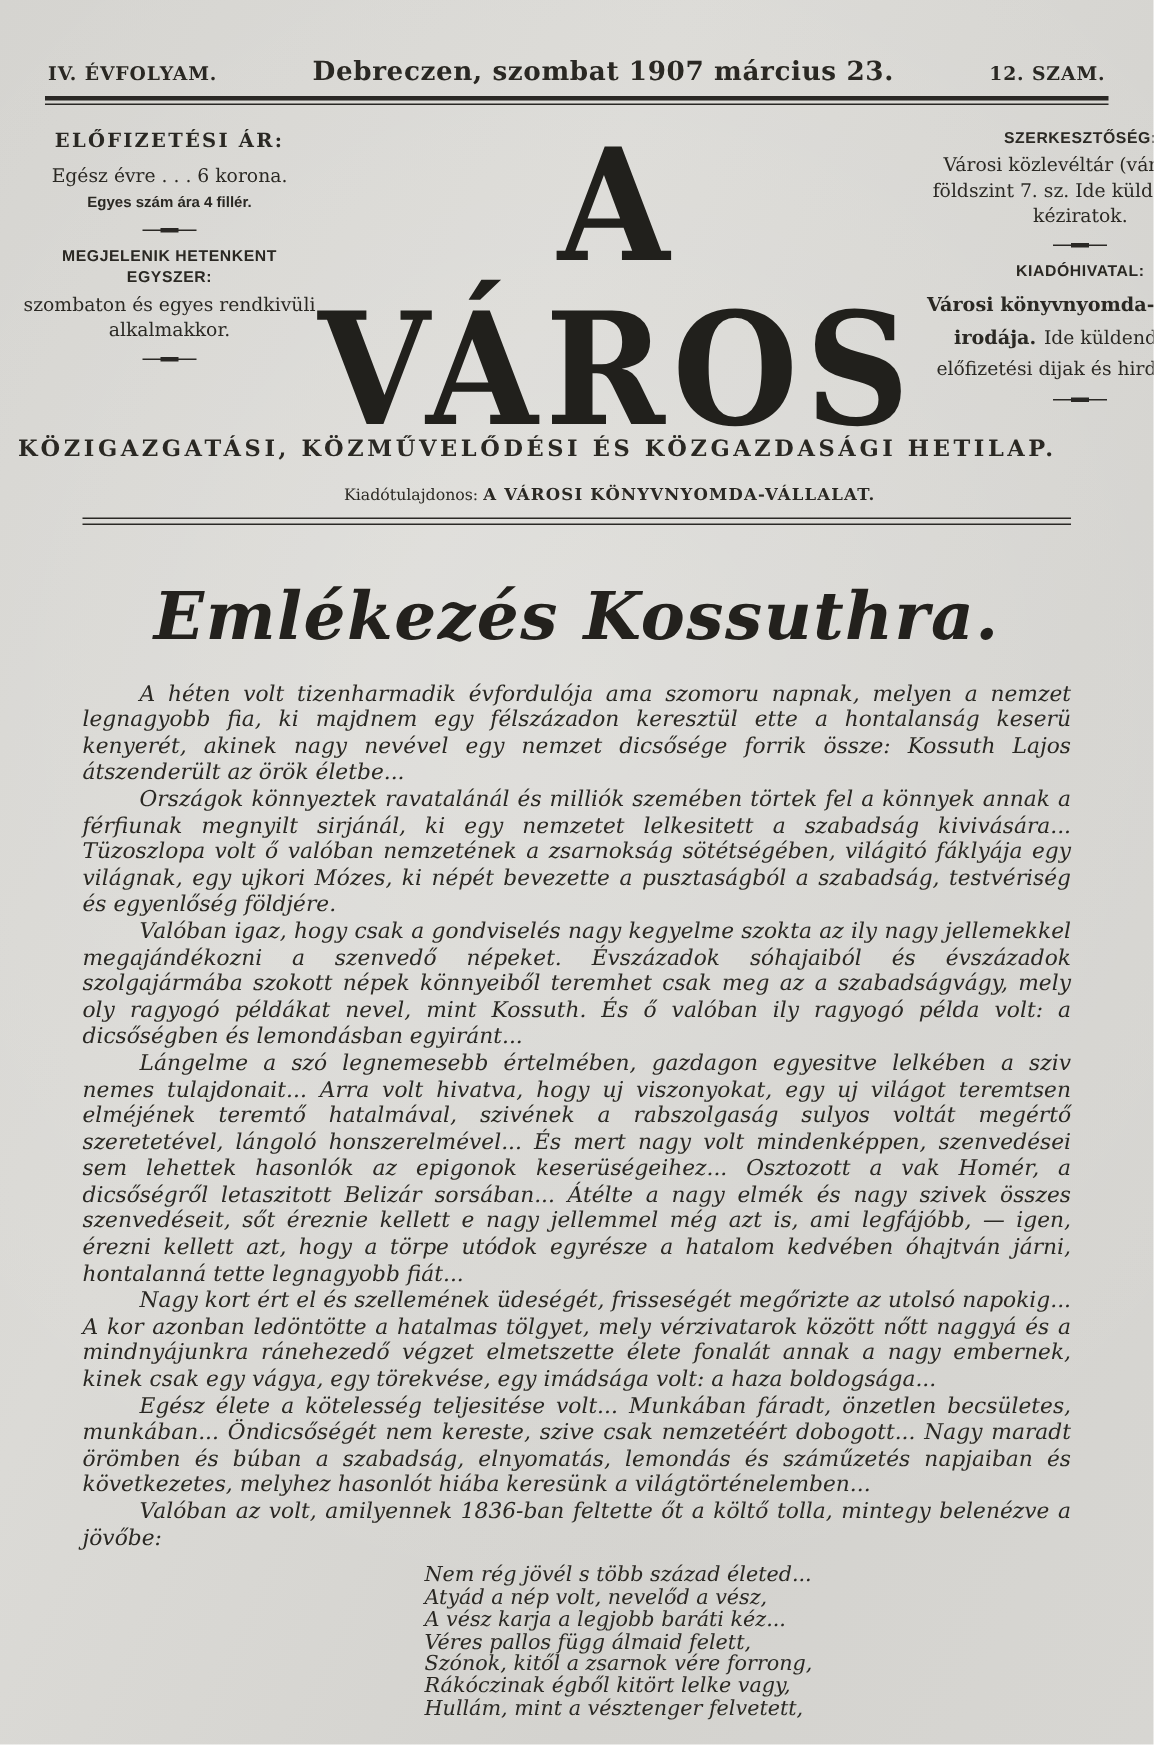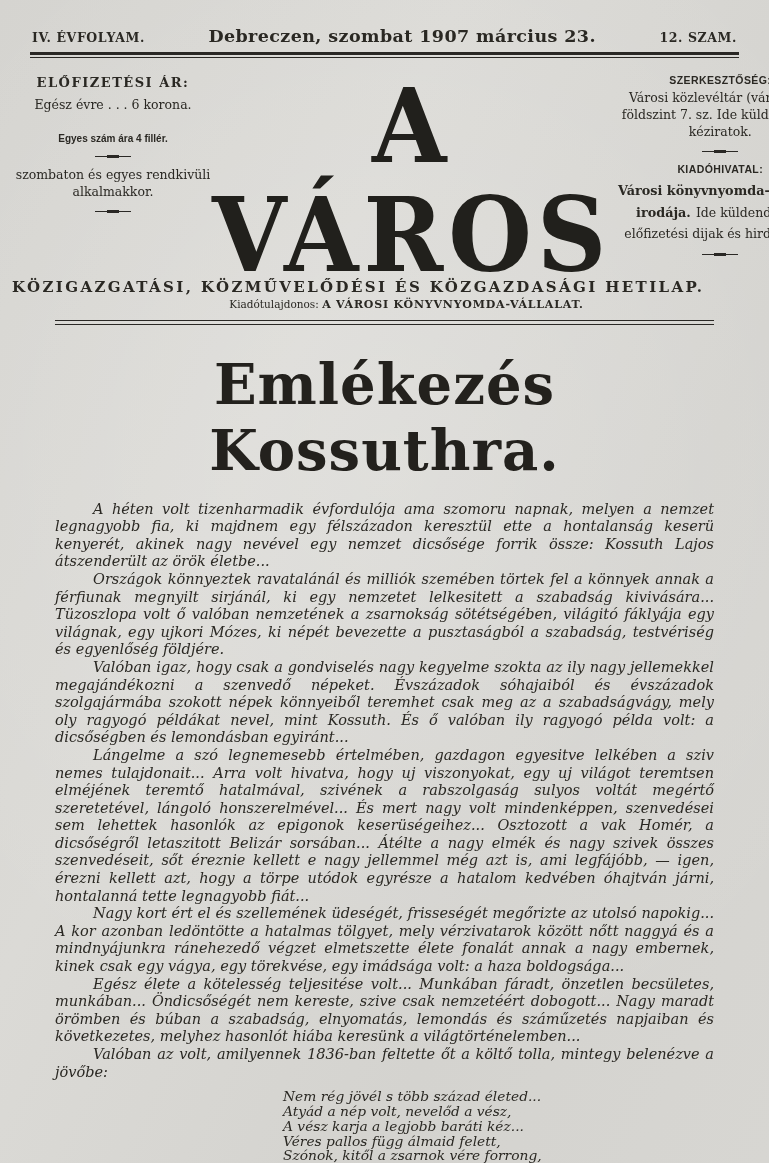--- a/index.html
+++ b/index.html
@@ -13,21 +13,21 @@
     position: relative;
   }
   .page { width: 769px; height: 1163px; position: relative; }
 
   
   .dateline {
     display: flex; align-items: baseline; justify-content: space-between;
     padding: 26px 32px 6px 32px;
   }
   .dateline .side { font-size: 12.5px; font-weight: bold; letter-spacing: 0.6px; }
-  .dateline .center { font-size: 17.5px; font-weight: bold; letter-spacing: 0.4px; }
+  .dateline .center { font-size: 17.5px; font-weight: bold; letter-spacing: 0.4px; margin-top: 12px; }
   .rule-double {
     margin: 0 30px; height: 2px;
     border-top: 3px solid #2a2825; border-bottom: 1px solid #2a2825;
   }
 
   
   .masthead {
     display: grid; grid-template-columns: 198px 1fr 218px;
     padding: 12px 10px 0 14px; align-items: start;
   }
@@ -35,21 +35,21 @@
   .mast-col .h-serif {
     font-size: 13px; font-weight: bold; letter-spacing: 1.5px; margin: 4px 0 5px 0;
   }
   .mast-col .h-sans {
     font-family: "Liberation Sans", sans-serif;
     font-size: 10.5px; font-weight: bold; letter-spacing: 0.4px; margin: 3px 0 3px 0;
   }
   .mast-col .ln { font-size: 12.5px; }
   .mast-col .ln-small {
     font-family: "Liberation Sans", sans-serif;
-    font-size: 10px; font-weight: bold; margin-top: 19px;
+    font-size: 10px; font-weight: bold; margin-top: 4px;
   }
   .mast-col .ln-bold-lead { font-size: 12.8px; font-weight: bold; }
   .orn { width: 36px; height: 3px; margin: 9px auto; position: relative; }
   .orn::before { content: ""; position: absolute; left: 0; right: 0; top: 1px; height: 1px; background: #2a2825; }
   .orn::after  { content: ""; position: absolute; left: 50%; transform: translateX(-50%); top: 0; width: 12px; height: 3px; background: #2a2825; }
 
   .mast-title {
     text-align: center;
     font-family: "DejaVu Serif", serif;
     font-weight: bold; font-size: 96px; line-height: 1.05;
@@ -59,32 +59,32 @@
   }
 
   
   .subtitle {
     font-size: 15px; font-weight: bold;
     letter-spacing: 2.4px; margin-top: 4px; padding-left: 12px;
   }
   .editors { text-align: center; font-size: 13px; margin-top: 8px; }
   .editors .ed-name { font-weight: bold; letter-spacing: 1px; font-size: 13.5px; }
   .editors .sep { font-size: 12px; padding: 0 6px; }
-  .publisher { text-align: center; font-size: 10.5px; margin-top: 2px; padding-left: 44px; }
+  .publisher { text-align: center; font-size: 10.5px; margin-top: 15px; padding-left: 44px; }
   .publisher .pub-name { font-weight: bold; letter-spacing: 0.8px; font-size: 11px; }
   .rule-thin {
     margin: 9px 55px 0 55px; height: 3px;
     border-top: 1px solid #2a2825; border-bottom: 1px solid #2a2825;
   }
 
   
   .article { padding: 0 55px; }
   .article-title {
-    text-align: center; font-weight: bold; 
-    font-size: 56px; letter-spacing: 1px; margin: 26px 0 18px 0;
+    text-align: center; font-weight: bold; font-style: italic;
+    font-size: 44px; letter-spacing: 1px; margin: 36px 0 18px 0;
     color: #23211d;
   }
   .article p {
     margin: 0; font-style: italic; font-size: 14.5px; line-height: 17.6px;
     text-align: justify; text-indent: 38px;
   }
   .poem { margin: 8px 0 8px 228px; font-style: italic; font-size: 13.8px; line-height: 14.8px; }
   .poem .poem-line { white-space: nowrap; }
 </style>
 </head>
@@ -99,20 +99,21 @@
   </header>
   <div class="rule-double"></div>
 
   <section class="masthead">
 
     <div class="mast-col">
       <div class="h-serif">ELŐFIZETÉSI ÁR:</div>
       <div class="ln">Egész évre .  .  .  6 korona.</div>
       <div class="ln-small">Egyes szám ára 4 fillér.</div>
       <div class="orn"></div>
+      <div class="h-sans">MEGJELENIK HETENKENT EGYSZER:</div>
       <div class="ln">szombaton és egyes rendkivüli alkalmakkor.</div>
       <div class="orn"></div>
     </div>
 
     <div class="mast-title">A VÁROS</div>
 
     <div class="mast-col">
       <div class="h-sans">SZERKESZTŐSÉG:</div>
       <div class="ln">Városi közlevéltár (városház. földszint 7. sz. Ide küldendők a kéziratok.</div>
       <div class="orn"></div>

